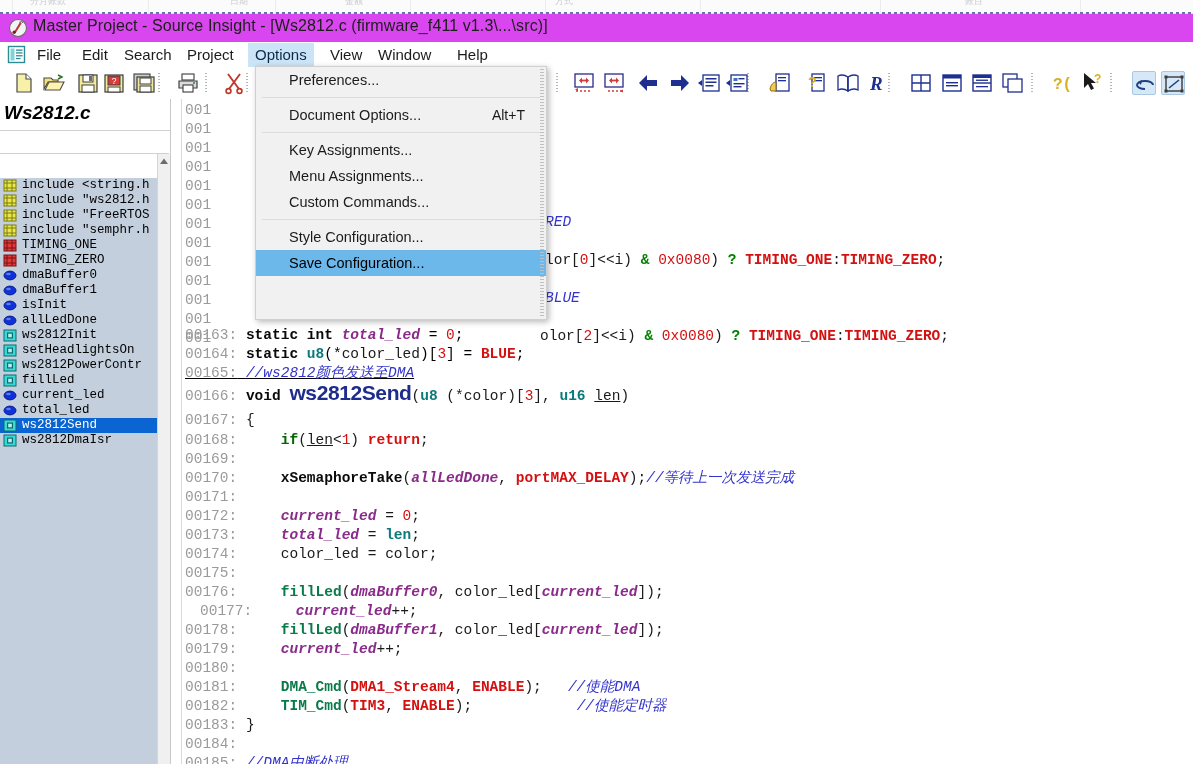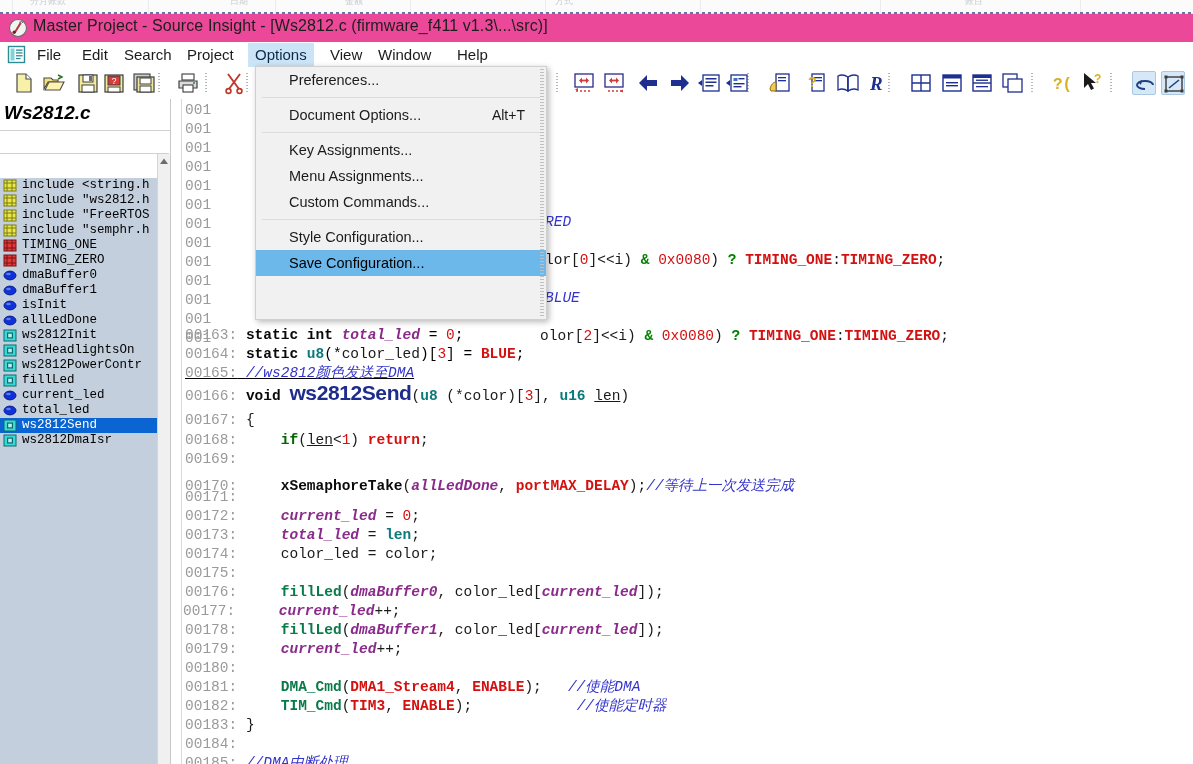--- a/index.html
+++ b/index.html
@@ -12,21 +12,21 @@
   #app{position:relative;width:1193px;height:764px;background:#ffffff;}
 
   
   .bgstrip{position:absolute;left:0;top:0;width:1193px;height:13px;background:#fbfbfb;border-bottom:1px solid #e6e6e6;overflow:hidden;}
   .bgstrip .cell{position:absolute;top:-5px;font-size:9px;color:#c9cdd2;white-space:nowrap;}
   .bgstrip .vline{position:absolute;top:0;height:13px;width:1px;background:#ececec;}
   .dashline{position:absolute;left:0;top:12px;width:1193px;height:2px;
     background-image:repeating-linear-gradient(to right,#5a79a8 0px,#5a79a8 3px,transparent 3px,transparent 6px);}
 
   
-  .titlebar{position:absolute;left:0;top:14px;width:1193px;height:28px;background:#ec4899;}
+  .titlebar{position:absolute;left:0;top:14px;width:1193px;height:28px;background:#d946ef;}
   .titlebar .ti-icon{position:absolute;left:8px;top:4px;width:20px;height:20px;}
   .titlebar .ti-text{position:absolute;left:33px;top:3px;font-size:16px;color:#1d1d1d;white-space:nowrap;letter-spacing:.1px;}
 
   
   .menubar{position:absolute;left:0;top:43px;width:1193px;height:24px;background:#ffffff;}
   .menubar .mb-icon{position:absolute;left:7px;top:2px;width:19px;height:19px;}
   .mi{position:absolute;top:0;height:24px;line-height:23px;font-size:15px;color:#1b1b1b;padding:0 7px;white-space:nowrap;cursor:default;}
   .mi.active{background:#cce4f7;color:#0c2a47;}
 
   
@@ -397,28 +397,28 @@
         <div class="codeline" style="top: 228px; left: 369px;"><span class="plain">olor[</span><span class="num">2</span><span class="plain">]&lt;&lt;i) </span><span class="grn">&amp;</span><span class="plain"> </span><span class="num">0x0080</span><span class="plain">) </span><span class="grn">?</span><span class="plain"> </span><span class="mac">TIMING_ONE</span><span class="plain">:</span><span class="mac">TIMING_ZERO</span><span class="plain">;</span></div>
       </div>
     <div id="code-lines">
         <div class="codeline" style="top: 227px; left: 14px;"><span class="ln">00163:</span> <span class="kw">static</span> <span class="kw">int</span> <span class="var">total_led</span> = <span class="num">0</span>;</div>
         <div class="codeline" style="top: 246px; left: 14px;"><span class="ln">00164:</span> <span class="kw">static</span> <span class="tealk">u8</span>(*<span class="plain">color_led</span>)[<span class="num">3</span>] = <span class="mac">BLUE</span>;</div>
         <div class="codeline" style="top: 265px; left: 14px; text-decoration: underline;"><span class="ln">00165:</span> <span class="cmt">//ws2812颜色发送至DMA</span></div>
         <div class="codeline" style="top: 284px; left: 14px;"><span class="ln">00166:</span> <span class="kw">void</span> <span class="bigfn">ws2812Send</span><span class="plain">(</span><span class="tealk">u8</span> <span class="plain">(*color)[</span><span class="num">3</span><span class="plain">], </span><span class="tealk">u16</span> <span class="plain uline">len</span><span class="plain">)</span></div>
         <div class="codeline" style="top: 312px; left: 14px;"><span class="ln">00167:</span> <span class="plain">{</span></div>
         <div class="codeline" style="top: 332px; left: 14px;"><span class="ln">00168:</span>     <span class="kwb">if</span><span class="plain">(</span><span class="plain uline">len</span><span class="plain">&lt;</span><span class="num">1</span><span class="plain">) </span><span class="mac">return</span><span class="plain">;</span></div>
         <div class="codeline" style="top: 351px; left: 14px;"><span class="ln">00169:</span> </div>
-        <div class="codeline" style="top: 378px; left: 14px; font-family: Liberation Mono, monospace;"><span class="ln">00170:</span>     <span class="kw">xSemaphoreTake</span><span class="plain">(</span><span class="var">allLedDone</span><span class="plain">, </span><span class="mac">portMAX_DELAY</span><span class="plain">);</span><span class="cmt">//等待上一次发送完成</span></div>
+        <div class="codeline" style="top: 370px; left: 14px; font-family: Liberation Mono, monospace;"><span class="ln">00170:</span>     <span class="kw">xSemaphoreTake</span><span class="plain">(</span><span class="var">allLedDone</span><span class="plain">, </span><span class="mac">portMAX_DELAY</span><span class="plain">);</span><span class="cmt">//等待上一次发送完成</span></div>
         <div class="codeline" style="top: 389px; left: 14px;"><span class="ln">00171:</span> </div>
         <div class="codeline" style="top: 408px; left: 14px;"><span class="ln">00172:</span>     <span class="var">current_led</span> <span class="plain">= </span><span class="num">0</span><span class="plain">;</span></div>
         <div class="codeline" style="top: 427px; left: 14px;"><span class="ln">00173:</span>     <span class="var">total_led</span> <span class="plain">= </span><span class="tealk">len</span><span class="plain">;</span></div>
         <div class="codeline" style="top: 446px; left: 14px;"><span class="ln">00174:</span>     <span class="plain">color_led = color;</span></div>
         <div class="codeline" style="top: 465px; left: 14px;"><span class="ln">00175:</span> </div>
         <div class="codeline" style="top: 484px; left: 14px;"><span class="ln">00176:</span>     <span class="fn">fillLed</span><span class="plain">(</span><span class="var">dmaBuffer0</span><span class="plain">, color_led[</span><span class="var">current_led</span><span class="plain">]);</span></div>
-        <div class="codeline" style="top: 503px; left: 12px;"><span class="ln">00177:</span>     <span class="var">current_led</span><span class="plain">++;</span></div>
+        <div class="codeline" style="top: 503px; left: 29px;"><span class="ln">00177:</span>     <span class="var">current_led</span><span class="plain">++;</span></div>
         <div class="codeline" style="top: 522px; left: 14px;"><span class="ln">00178:</span>     <span class="fn">fillLed</span><span class="plain">(</span><span class="var">dmaBuffer1</span><span class="plain">, color_led[</span><span class="var">current_led</span><span class="plain">]);</span></div>
         <div class="codeline" style="top: 541px; left: 14px;"><span class="ln">00179:</span>     <span class="var">current_led</span><span class="plain">++;</span></div>
         <div class="codeline" style="top: 560px; left: 14px;"><span class="ln">00180:</span> </div>
         <div class="codeline" style="top: 579px; left: 14px;"><span class="ln">00181:</span>     <span class="fn">DMA_Cmd</span><span class="plain">(</span><span class="mac">DMA1_Stream4</span><span class="plain">, </span><span class="mac">ENABLE</span><span class="plain">);   </span><span class="cmt">//使能DMA</span></div>
         <div class="codeline" style="top: 598px; left: 14px;"><span class="ln">00182:</span>     <span class="fn">TIM_Cmd</span><span class="plain">(</span><span class="mac">TIM3</span><span class="plain">, </span><span class="mac">ENABLE</span><span class="plain">);            </span><span class="cmt">//使能定时器</span></div>
         <div class="codeline" style="top: 617px; left: 14px;"><span class="ln">00183:</span> <span class="plain">}</span></div>
         <div class="codeline" style="top: 636px; left: 14px;"><span class="ln">00184:</span> </div>
         <div class="codeline" style="top: 655px; left: 14px;"><span class="ln">00185:</span> <span class="cmt">//DMA中断处理</span></div>
       </div>
   </div>

